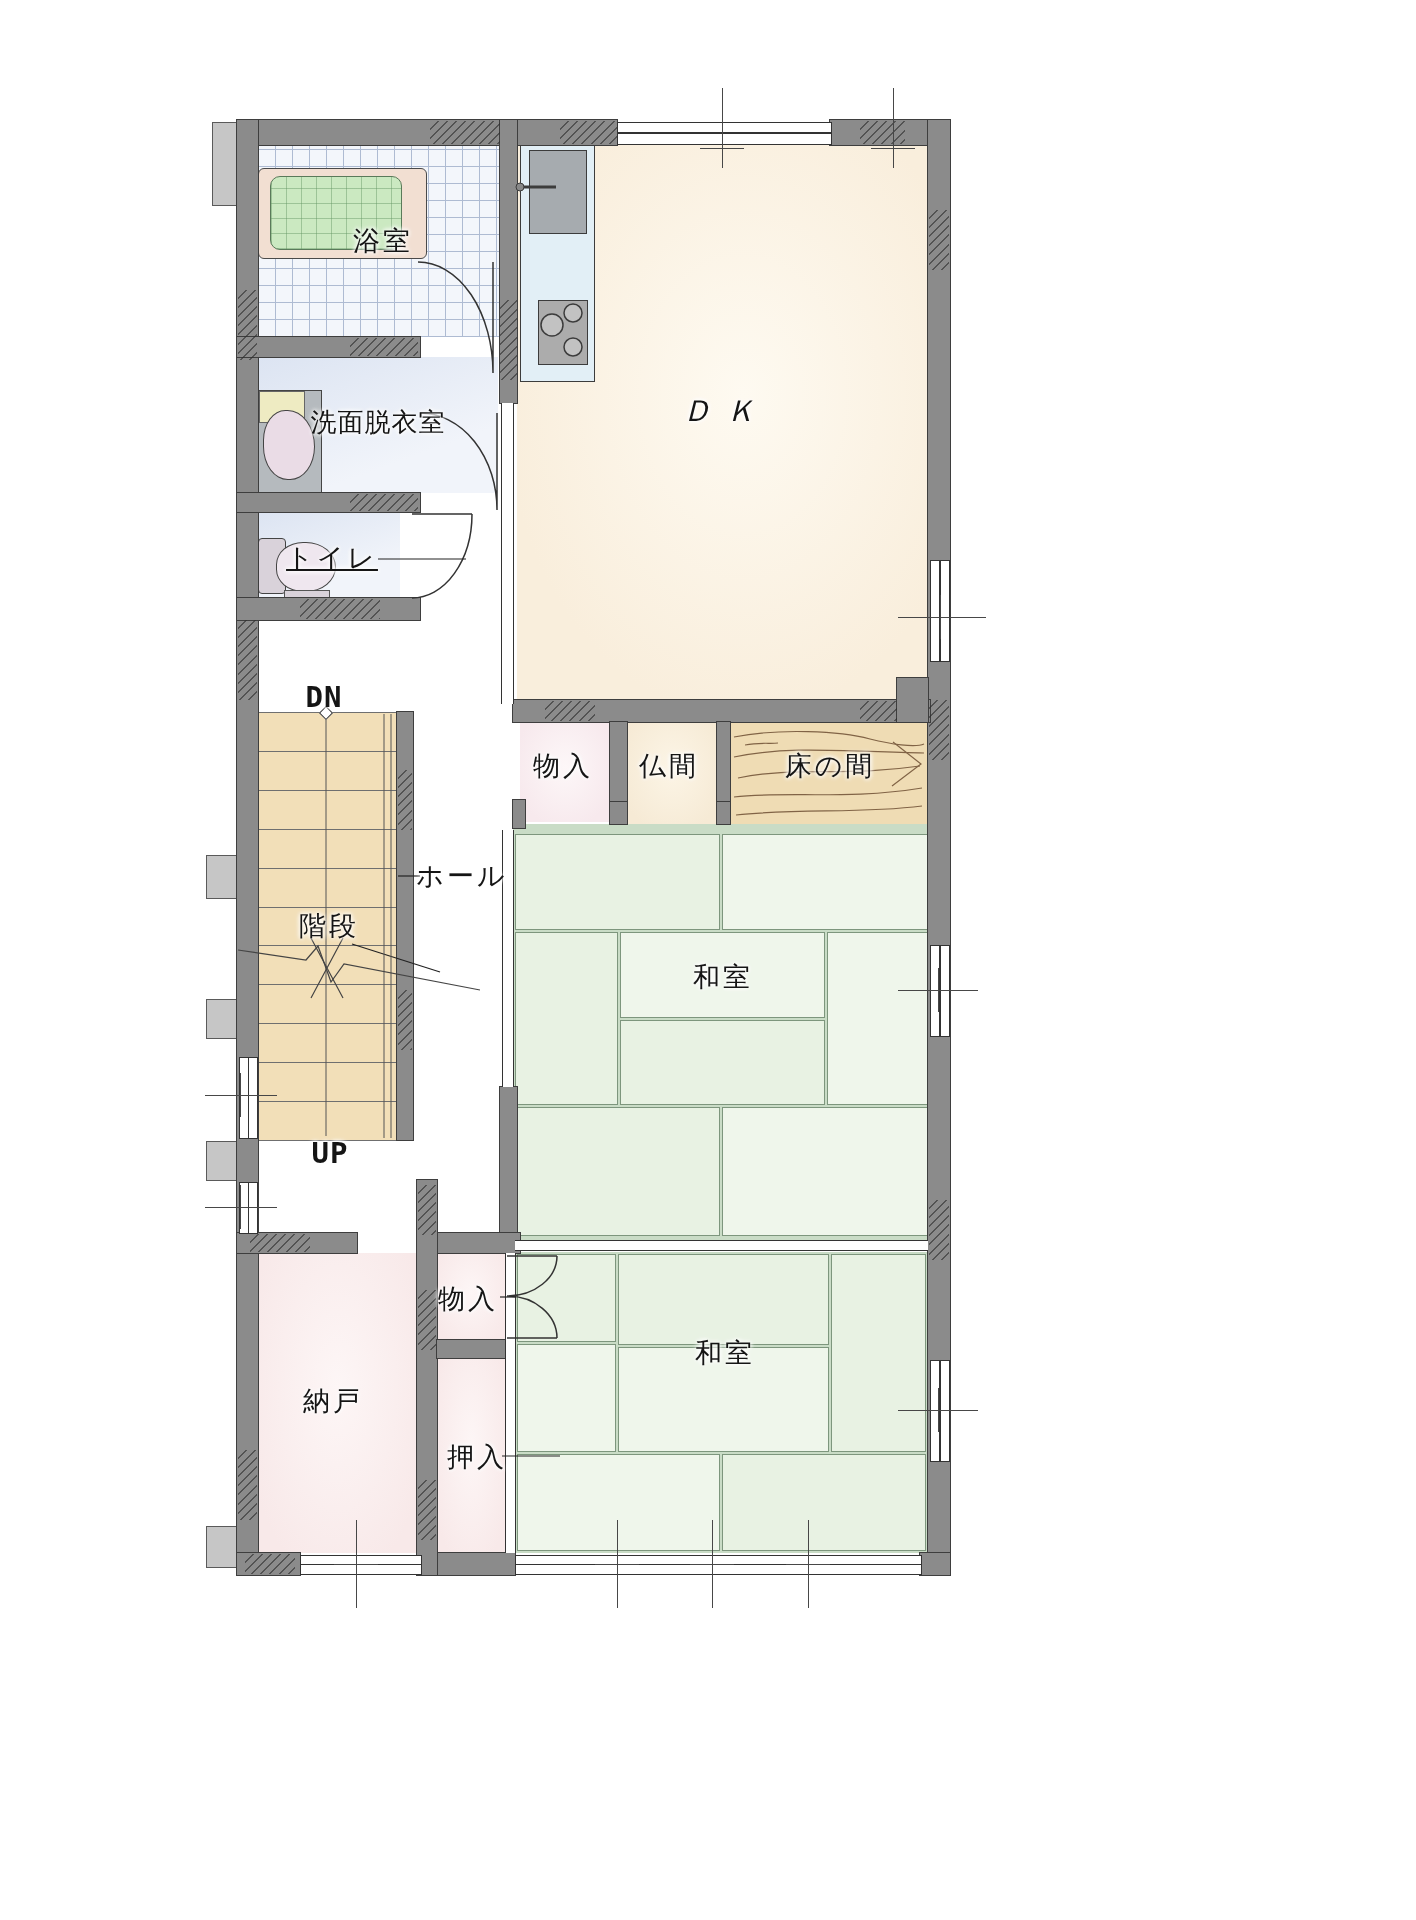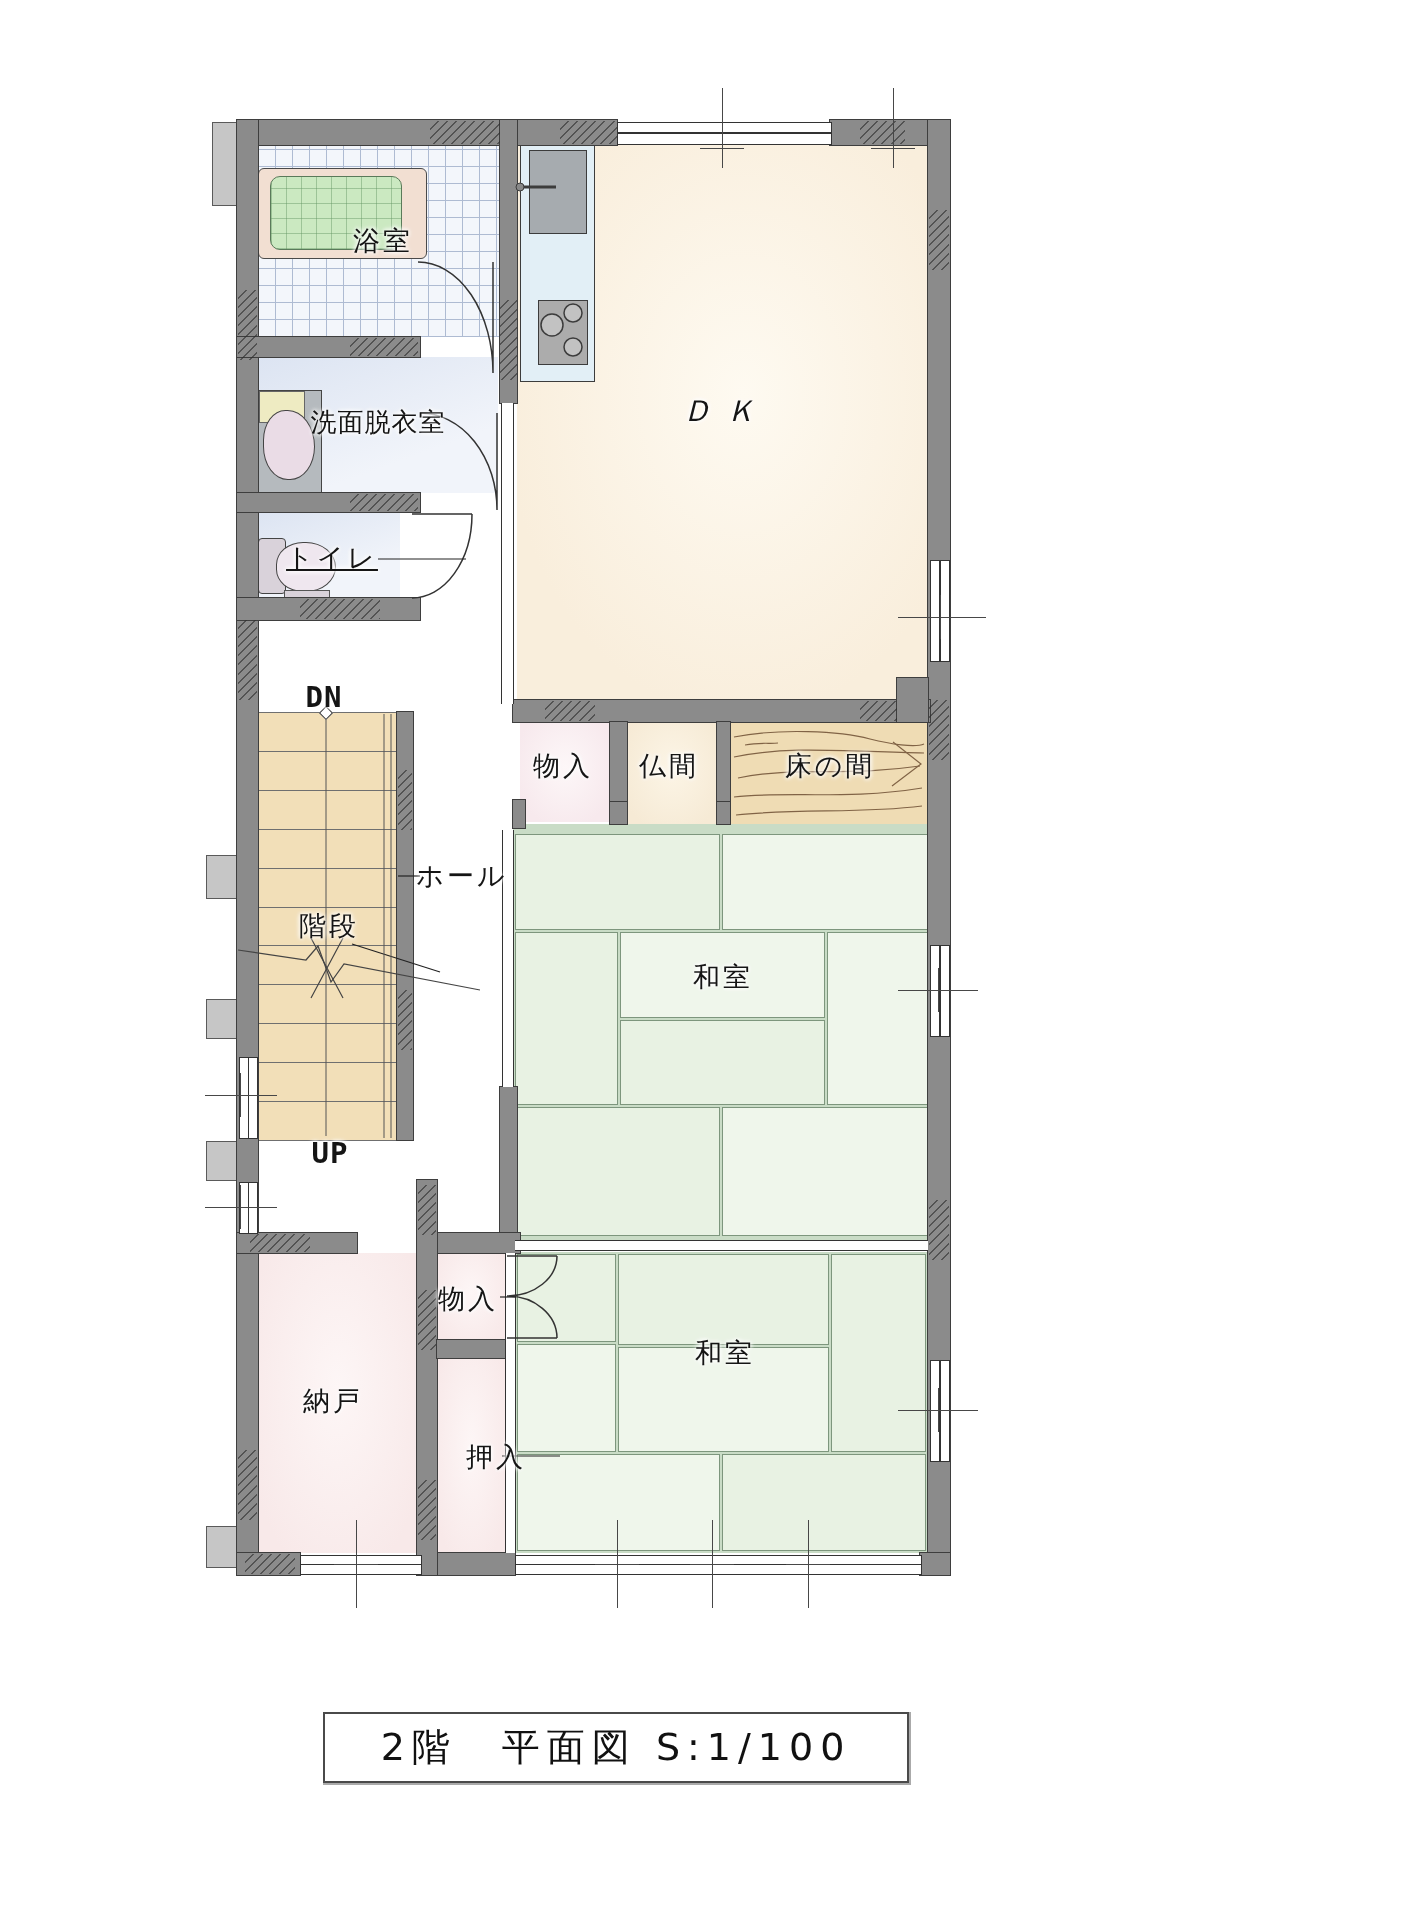--- a/index.html
+++ b/index.html
@@ -241,18 +241,15 @@
   <span class="lb" style="left:669px;top:766px;">仏間</span>
   <span class="lb" style="left:830px;top:766px;">床の間</span>
   <span class="lb" style="left:462px;top:876px;">ホール</span>
   <span class="lb" style="left:329px;top:926px;">階段</span>
   <span class="lb updn" style="left:324px;top:697px;">DN</span>
   <span class="lb updn" style="left:330px;top:1153px;">UP</span>
   <span class="lb" style="left:723px;top:977px;">和室</span>
   <span class="lb" style="left:725px;top:1353px;">和室</span>
   <span class="lb" style="left:333px;top:1401px;">納戸</span>
   <span class="lb" style="left:468px;top:1299px;">物入</span>
-  <span class="lb" style="left:476px;top:1457px;padding-left:40px;">押入</span>
-
-  <div id="titlebox">
-    <span>2階　平面図 S:1/100</span>
-  </div>
+  <span class="lb" style="left:457px;top:1457px;padding-left:40px;">押入</span>
+
 </div>
 
 </body></html>

